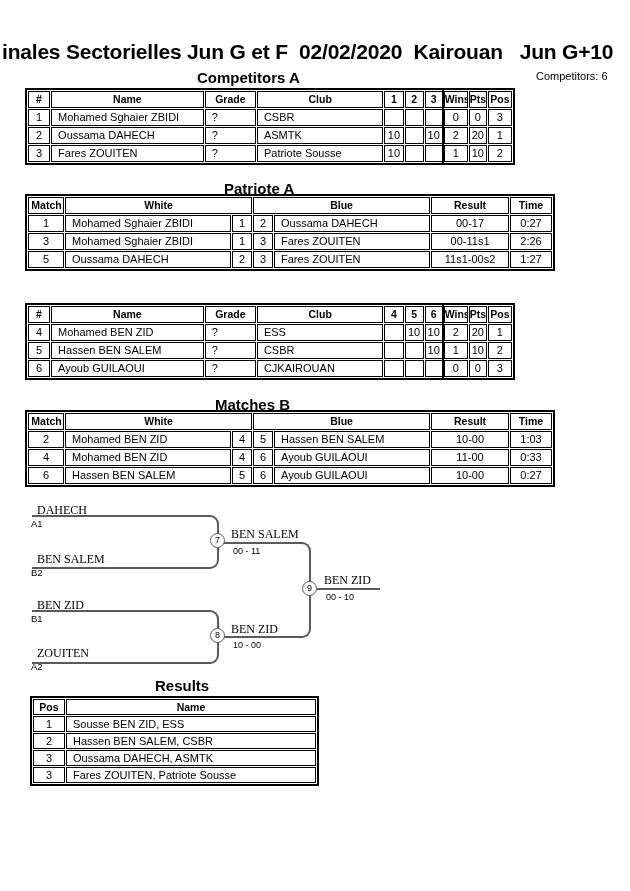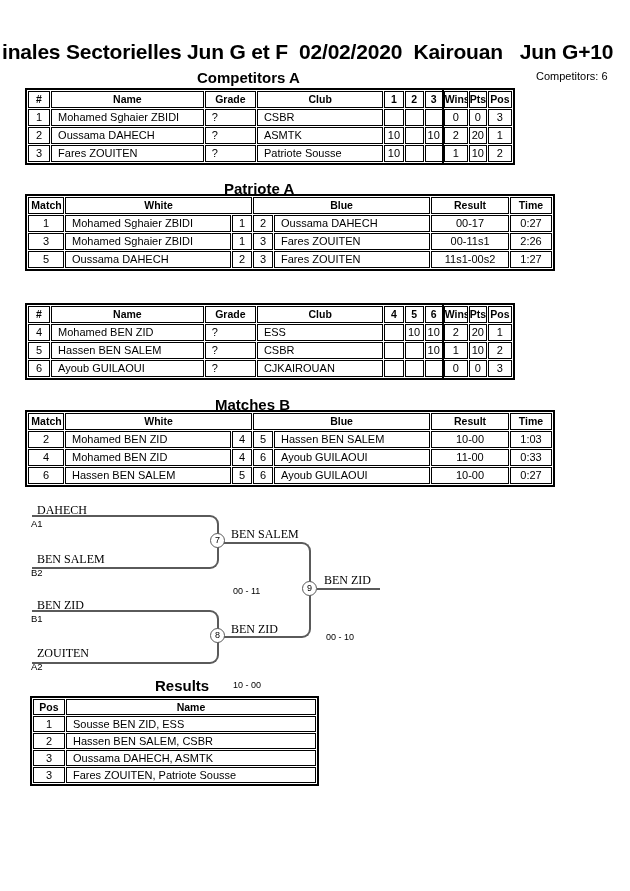--- a/index.html
+++ b/index.html
@@ -36,21 +36,21 @@
   .winbox-top { position:absolute; border-top:2px solid #5a5a5a;
                 border-right:2px solid #5a5a5a; border-top-right-radius:9px; }
   .winbox-bottom { position:absolute; border-bottom:2px solid #5a5a5a;
                    border-right:2px solid #5a5a5a; border-bottom-right-radius:9px; }
   .hline { position:absolute; height:2px; background:#5a5a5a; }
   .bcircle { position:absolute; width:13px; height:13px; border:1.5px solid #5a5a5a;
              border-radius:50%; background:#fff; font-size:9px; line-height:13px;
              text-align:center; z-index:2; }
   .bname { position:absolute; font-size:12px; white-space:nowrap;font-family:Liberation Serif, serif; }
   .bseed { position:absolute; font-size:9.5px; white-space:nowrap; }
-  .bscore { position:absolute; font-size:9px; white-space:nowrap;margin-top:40px; }
+  .bscore { position:absolute; font-size:9px; white-space:nowrap; }
 </style>
 </head>
 <body>
 
 <div class="page">
 
   <div class="title">inales Sectorielles Jun G et F  02/02/2020  Kairouan   Jun G+10</div>
 
   <div class="h-sec" style="left:197px;top:69px">Competitors A</div>
   <div class="small-label" style="left:536px;top:70px">Competitors: 6</div>

